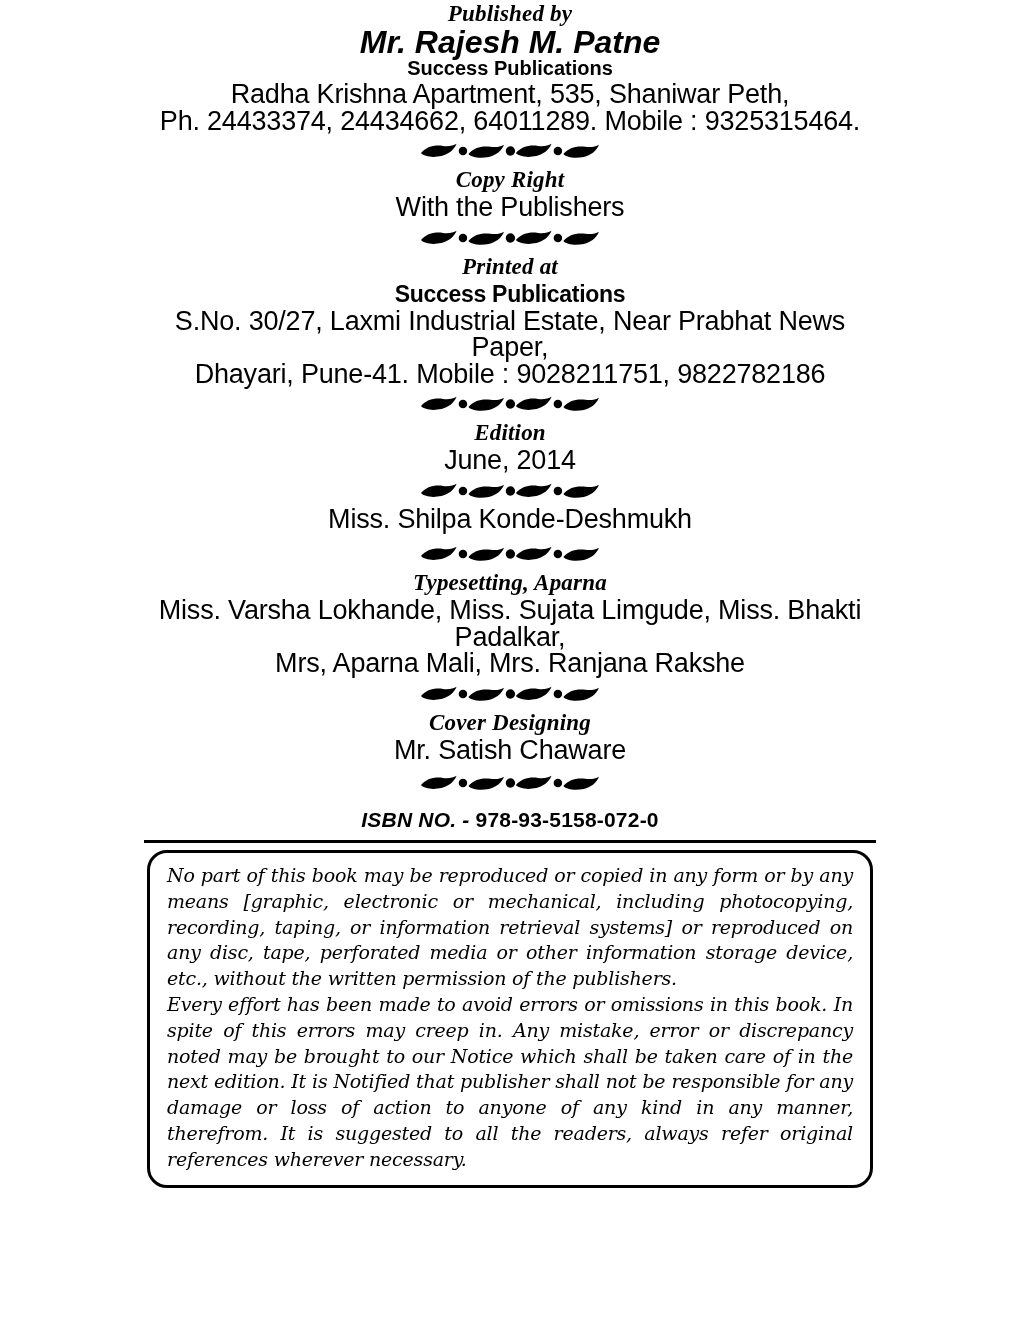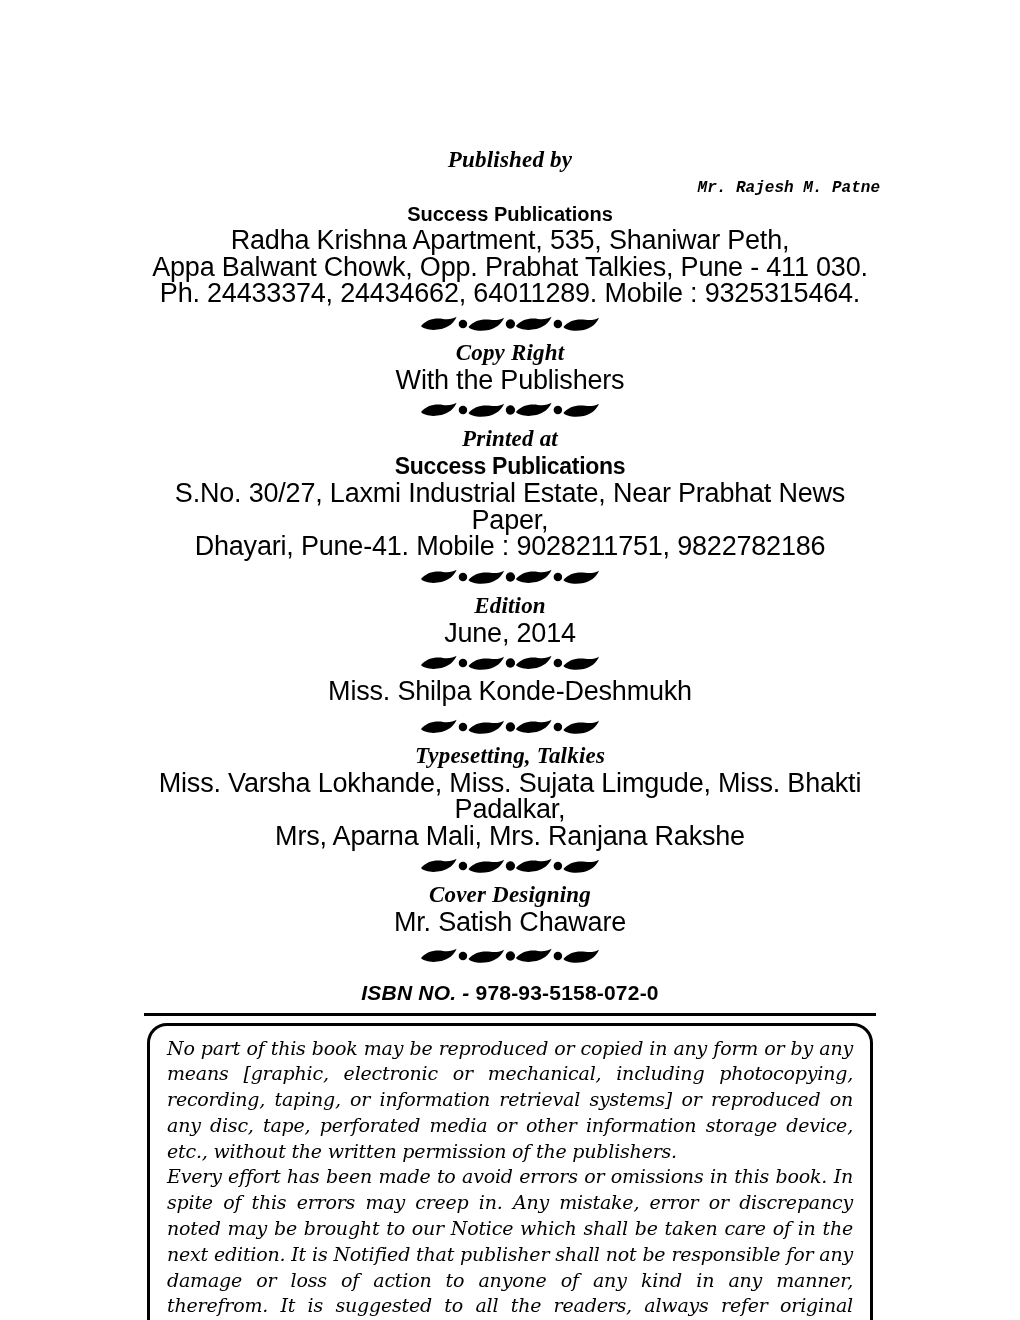--- a/index.html
+++ b/index.html
@@ -9,39 +9,37 @@
     width: 1020px;
     height: 1320px;
     margin: 0 auto;
     background: #ffffff;
     color: #000000;
     overflow: hidden;
   }
   .content {
     width: 740px;
     margin: 0 auto;
-    padding-top: 146px;
     text-align: center;
   }
   
   .h-serif {
     font-family: "Liberation Serif", serif;
     font-style: italic;
     font-weight: bold;
     font-size: 23px;
     line-height: 28px;
     letter-spacing: 0.2px;
   }
   .name-serif {
-    font-family: Liberation Mono, monospace;
+    font-family: Liberation Sans, sans-serif;
     font-style: italic;
     font-weight: bold;
-    font-size: 16px;
+    font-size: 32px;
     line-height: 28px;
-    text-align: right;
   }
   .co-sans {
     font-family: "Liberation Sans", sans-serif;
     font-weight: bold;
     font-size: 20px;
     line-height: 25px;
   }
   .co-sans-lg {
     font-family: "Liberation Sans", sans-serif;
     font-weight: bold;
@@ -109,21 +107,20 @@
   </defs>
 </svg>
 
 <div class="page">
   <div class="content">
 
     <div class="h-serif">Published by</div>
     <div class="name-serif">Mr. Rajesh M. Patne</div>
     <div class="co-sans">Success Publications</div>
     <div class="addr">Radha Krishna Apartment, 535, Shaniwar Peth,</div>
-    <div class="addr">Appa Balwant Chowk, Opp. Prabhat Talkies, Pune - 411 030.</div>
     <div class="addr">Ph.  24433374, 24434662, 64011289. Mobile : 9325315464.</div>
 
     <svg class="ornament" viewBox="0 0 210 18">
         <use href="#leafrow"></use>
       </svg>
 
     <div class="h-serif">Copy Right</div>
     <div class="addr">With the Publishers</div>
 
     <svg class="ornament" viewBox="0 0 210 18">
@@ -145,21 +142,21 @@
     <svg class="ornament" viewBox="0 0 210 18">
         <use href="#leafrow"></use>
       </svg>
 
     <div class="addr">Miss. Shilpa Konde-Deshmukh</div>
 
     <svg class="ornament" viewBox="0 0 210 18" style="margin-top:14px;">
         <use href="#leafrow"></use>
       </svg>
 
-    <div class="h-serif">Typesetting, Talkies</div>
+    <div class="h-serif">Typesetting, Aparna</div>
     <div class="addr">Miss. Varsha Lokhande, Miss. Sujata Limgude, Miss. Bhakti Padalkar,</div>
     <div class="addr">Mrs, Aparna Mali, Mrs. Ranjana Rakshe</div>
 
     <svg class="ornament" viewBox="0 0 210 18">
         <use href="#leafrow"></use>
       </svg>
 
     <div class="h-serif">Cover Designing</div>
     <div class="addr">Mr. Satish Chaware</div>
 

